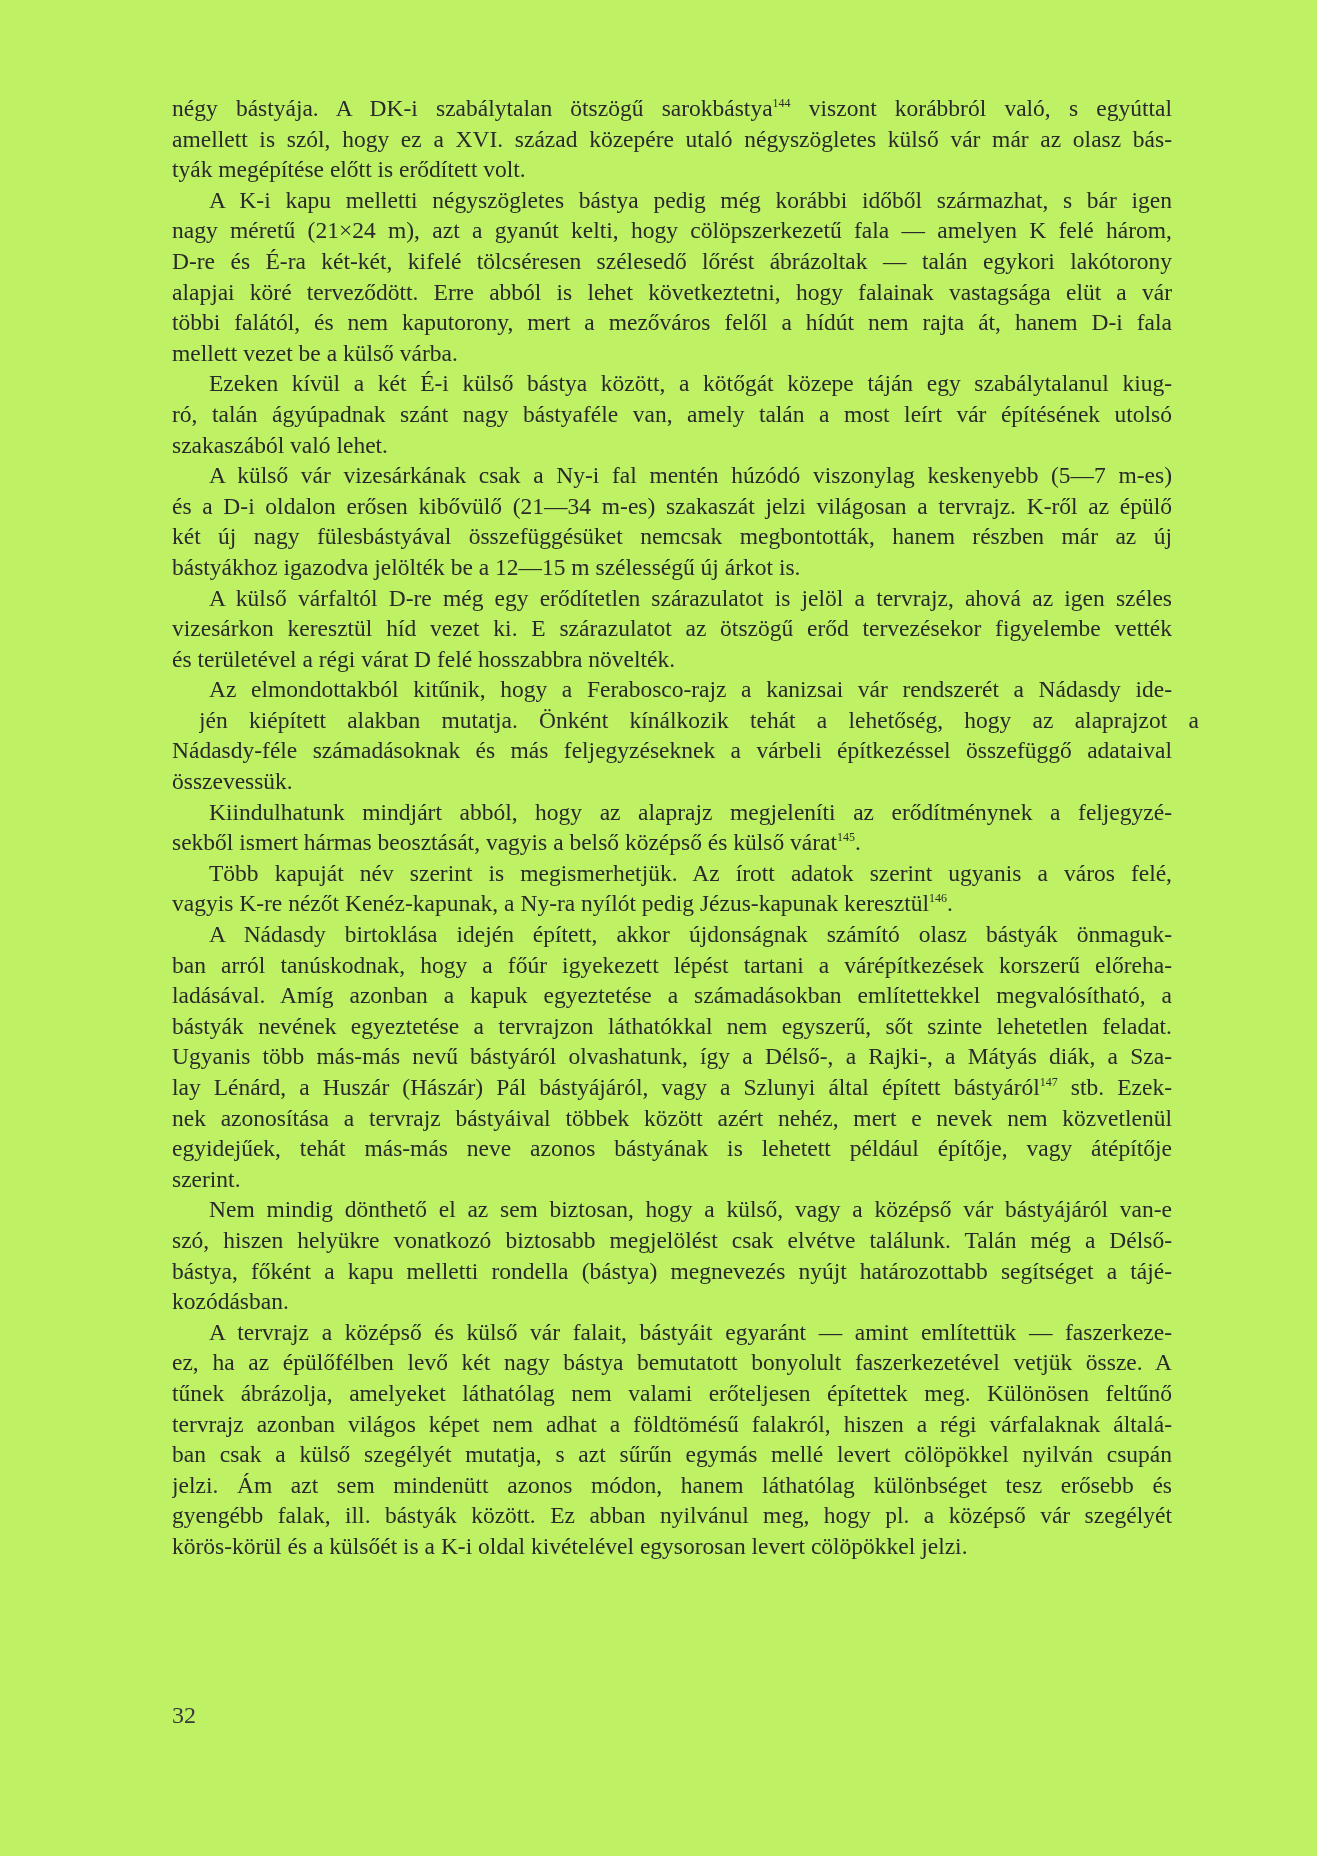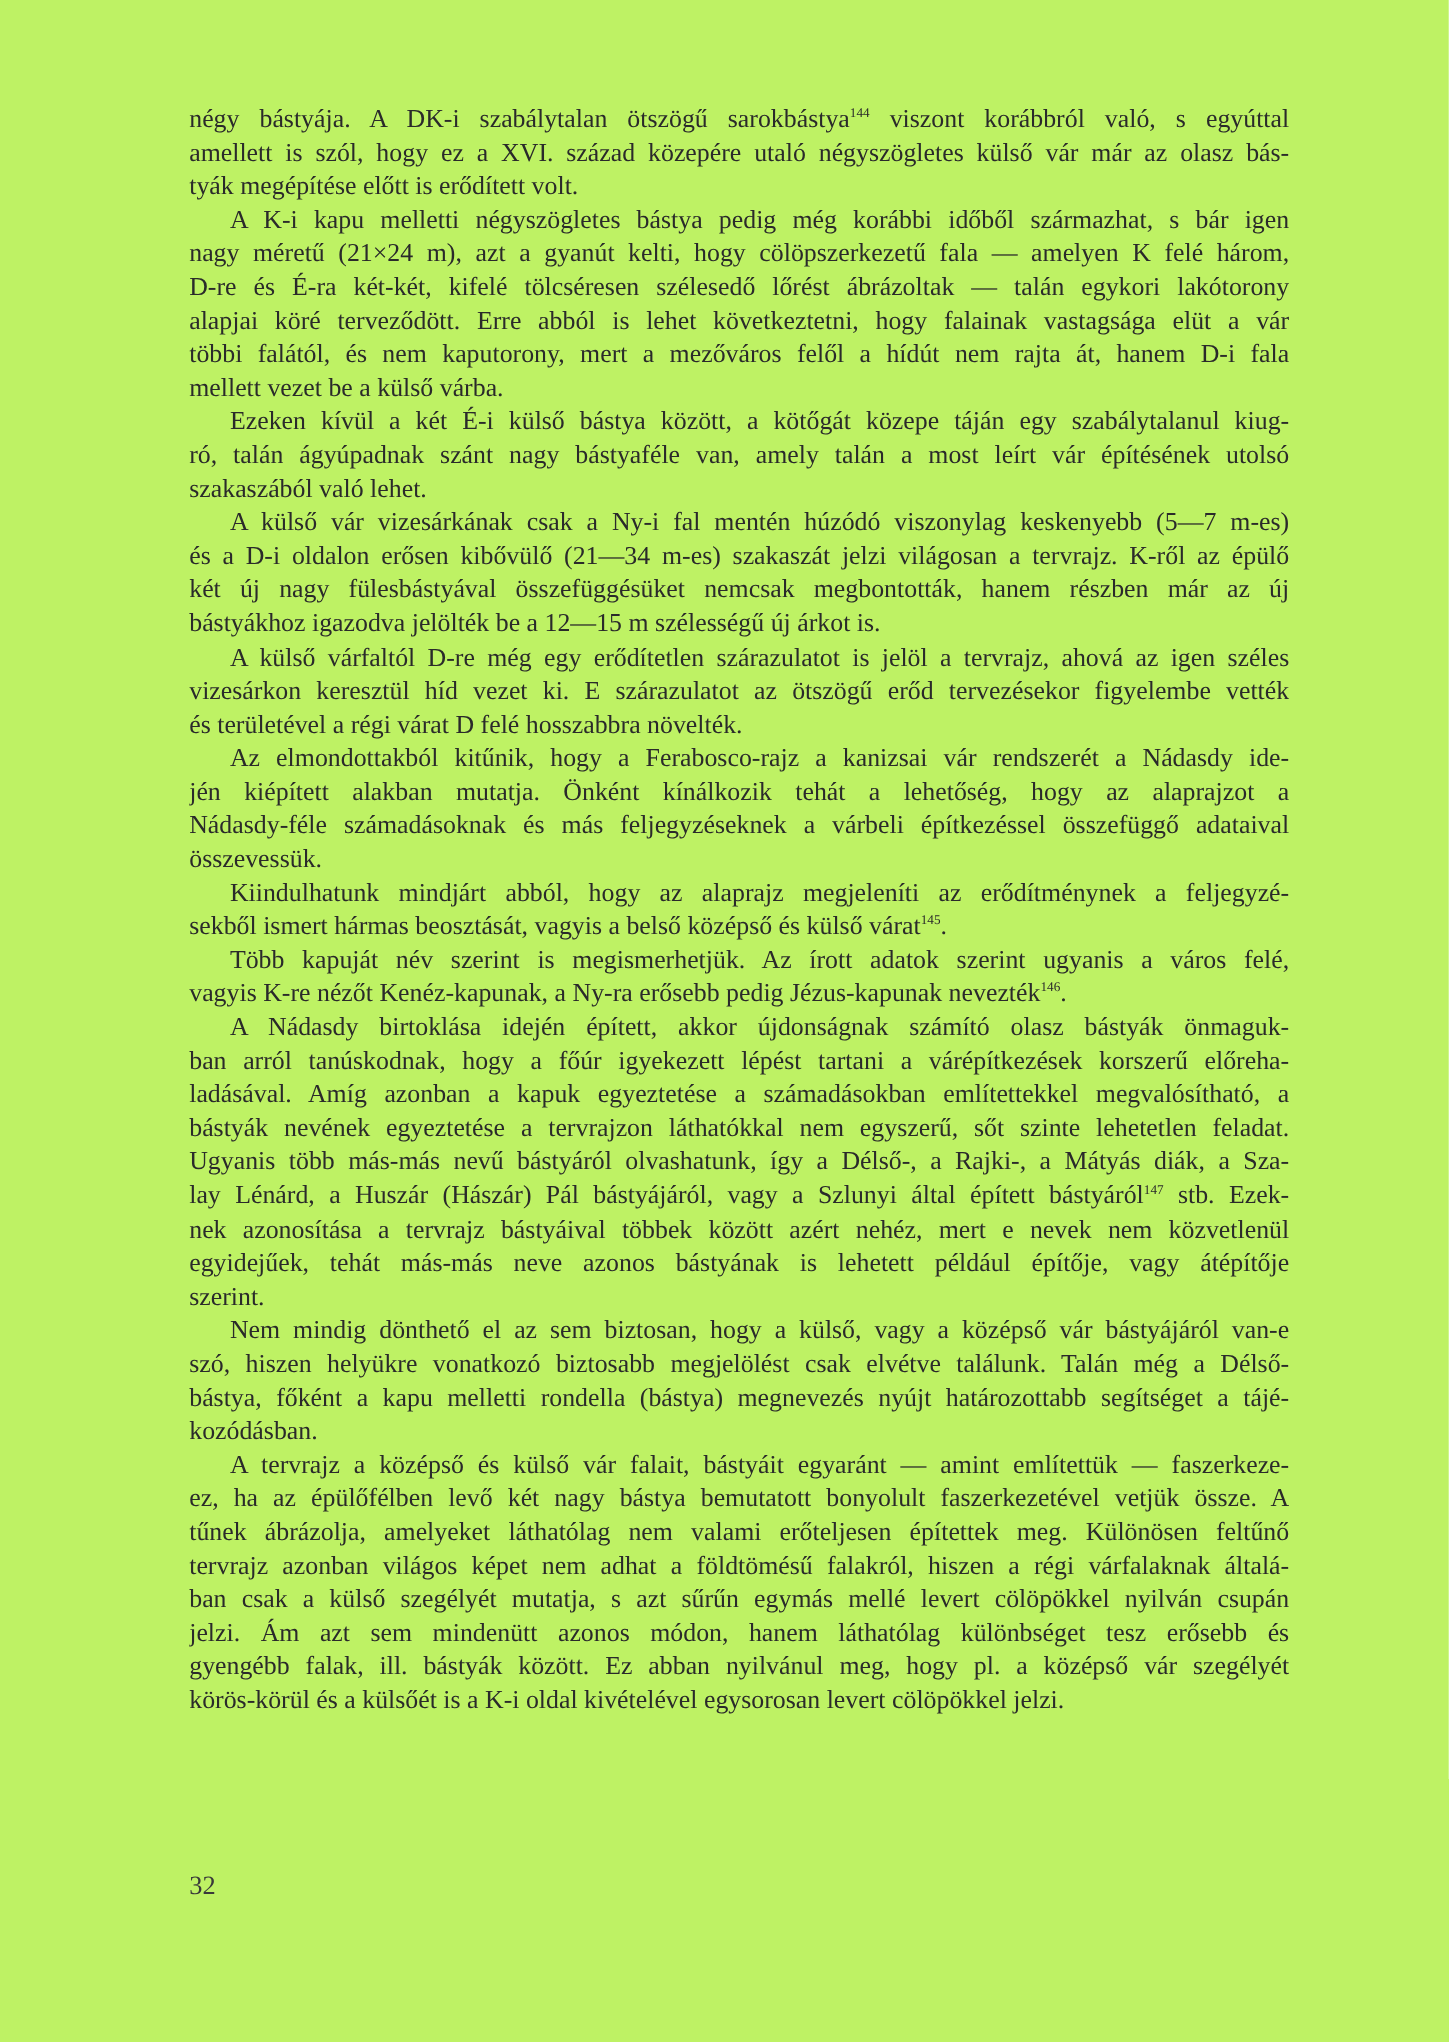--- a/index.html
+++ b/index.html
@@ -44,27 +44,27 @@
       <div class="line" style="white-space: normal; height: 30.6px; overflow: hidden;"><span>ró, talán ágyúpadnak szánt nagy bástyaféle van, amely talán a most leírt vár építésének utolsó</span></div>
       <div class="line last"><span>szakaszából való lehet.</span></div>
       <div class="line indent" style="white-space: normal; height: 30.6px; overflow: hidden;"><span>A külső vár vizesárkának csak a Ny-i fal mentén húzódó viszonylag keskenyebb (5—7 m-es)</span></div>
       <div class="line" style="white-space: normal; height: 30.6px; overflow: hidden;"><span>és a D-i oldalon erősen kibővülő (21—34 m-es) szakaszát jelzi világosan a tervrajz. K-ről az épülő</span></div>
       <div class="line" style="white-space: normal; height: 30.6px; overflow: hidden;"><span>két új nagy fülesbástyával összefüggésüket nemcsak megbontották, hanem részben már az új</span></div>
       <div class="line last"><span>bástyákhoz igazodva jelölték be a 12—15 m szélességű új árkot is.</span></div>
       <div class="line indent" style="white-space: normal; height: 30.6px; overflow: hidden;"><span>A külső várfaltól D-re még egy erődítetlen szárazulatot is jelöl a tervrajz, ahová az igen széles</span></div>
       <div class="line" style="white-space: normal; height: 30.6px; overflow: hidden;"><span>vizesárkon keresztül híd vezet ki. E szárazulatot az ötszögű erőd tervezésekor figyelembe vették</span></div>
       <div class="line last"><span>és területével a régi várat D felé hosszabbra növelték.</span></div>
       <div class="line indent" style="white-space: normal; height: 30.6px; overflow: hidden;"><span>Az elmondottakból kitűnik, hogy a Ferabosco-rajz a kanizsai vár rendszerét a Nádasdy ide-</span></div>
-      <div class="line" style="white-space: normal; height: 30.6px; overflow: hidden;"><span>jén kiépített alakban mutatja. Önként kínálkozik tehát a lehetőség, hogy az alaprajzot a</span></div>
+      <div class="line" style="white-space: normal; height: 30.6px; overflow: hidden; margin-left: 27px;"><span>jén kiépített alakban mutatja. Önként kínálkozik tehát a lehetőség, hogy az alaprajzot a</span></div>
       <div class="line" style="white-space: normal; height: 30.6px; overflow: hidden;"><span>Nádasdy-féle számadásoknak és más feljegyzéseknek a várbeli építkezéssel összefüggő adataival</span></div>
       <div class="line last"><span>összevessük.</span></div>
       <div class="line indent" style="white-space: normal; height: 30.6px; overflow: hidden;"><span>Kiindulhatunk mindjárt abból, hogy az alaprajz megjeleníti az erődítménynek a feljegyzé-</span></div>
       <div class="line last"><span>sekből ismert hármas beosztását, vagyis a belső középső és külső várat</span><sup>145</sup><span>.</span></div>
       <div class="line indent" style="white-space: normal; height: 30.6px; overflow: hidden;"><span>Több kapuját név szerint is megismerhetjük. Az írott adatok szerint ugyanis a város felé,</span></div>
-      <div class="line last"><span>vagyis K-re nézőt Kenéz-kapunak, a Ny-ra erősebb pedig Jézus-kapunak nevezték</span><sup>146</sup><span>.</span></div>
+      <div class="line last"><span>vagyis K-re nézőt Kenéz-kapunak, a Ny-ra nyílót pedig Jézus-kapunak keresztül</span><sup>146</sup><span>.</span></div>
       <div class="line indent" style="white-space: normal; height: 30.6px; overflow: hidden;"><span>A Nádasdy birtoklása idején épített, akkor újdonságnak számító olasz bástyák önmaguk-</span></div>
       <div class="line" style="white-space: normal; height: 30.6px; overflow: hidden;"><span>ban arról tanúskodnak, hogy a főúr igyekezett lépést tartani a várépítkezések korszerű előreha-</span></div>
       <div class="line" style="white-space: normal; height: 30.6px; overflow: hidden;"><span>ladásával. Amíg azonban a kapuk egyeztetése a számadásokban említettekkel megvalósítható, a</span></div>
       <div class="line" style="white-space: normal; height: 30.6px; overflow: hidden;"><span>bástyák nevének egyeztetése a tervrajzon láthatókkal nem egyszerű, sőt szinte lehetetlen feladat.</span></div>
       <div class="line" style="white-space: normal; height: 30.6px; overflow: hidden;"><span>Ugyanis több más-más nevű bástyáról olvashatunk, így a Délső-, a Rajki-, a Mátyás diák, a Sza-</span></div>
       <div class="line" style="white-space: normal; height: 30.6px; overflow: hidden;"><span>lay Lénárd, a Huszár (Hászár) Pál bástyájáról, vagy a Szlunyi által épített bástyáról</span><sup>147</sup><span> stb. Ezek-</span></div>
       <div class="line" style="white-space: normal; height: 30.6px; overflow: hidden;"><span>nek azonosítása a tervrajz bástyáival többek között azért nehéz, mert e nevek nem közvetlenül</span></div>
       <div class="line" style="white-space: normal; height: 30.6px; overflow: hidden;"><span>egyidejűek, tehát más-más neve azonos bástyának is lehetett például építője, vagy átépítője</span></div>
       <div class="line last"><span>szerint.</span></div>
       <div class="line indent" style="white-space: normal; height: 30.6px; overflow: hidden;"><span>Nem mindig dönthető el az sem biztosan, hogy a külső, vagy a középső vár bástyájáról van-e</span></div>

